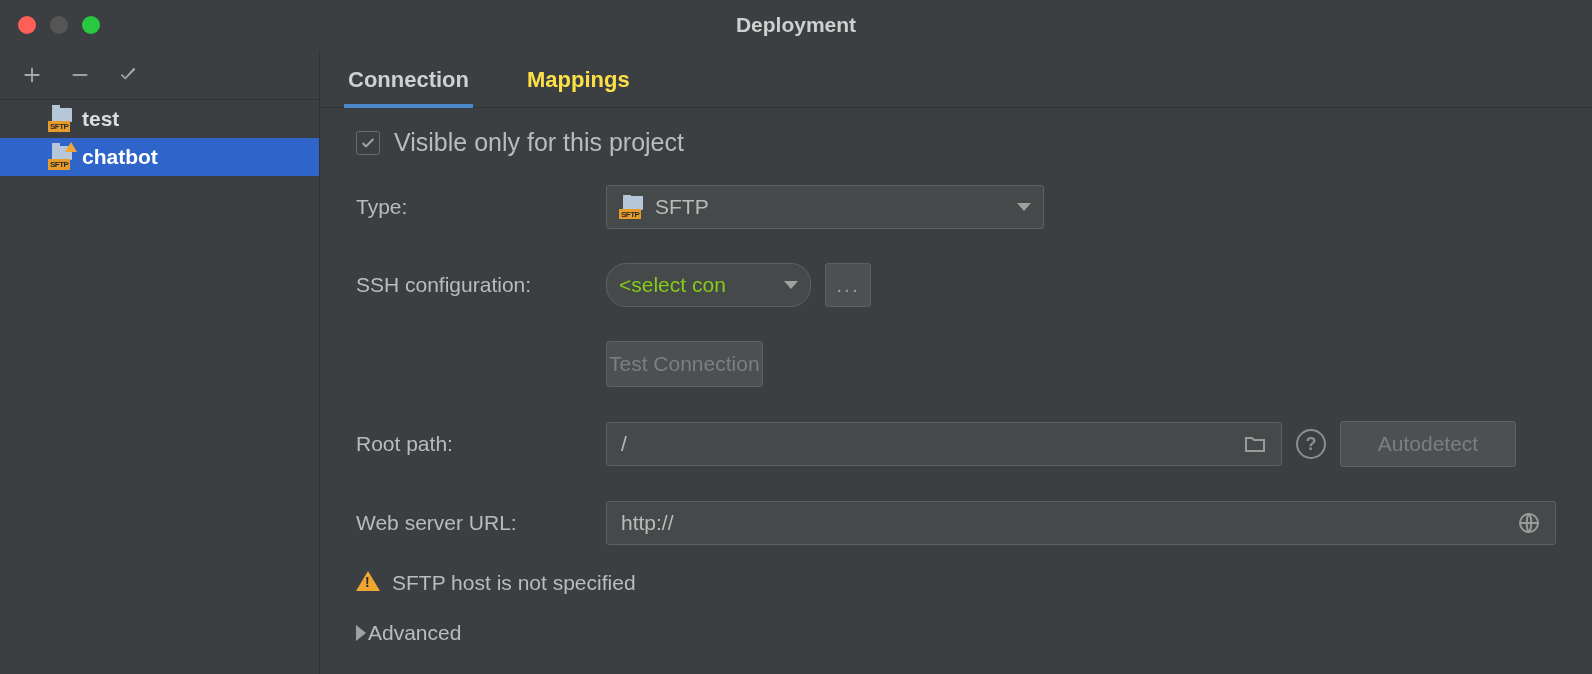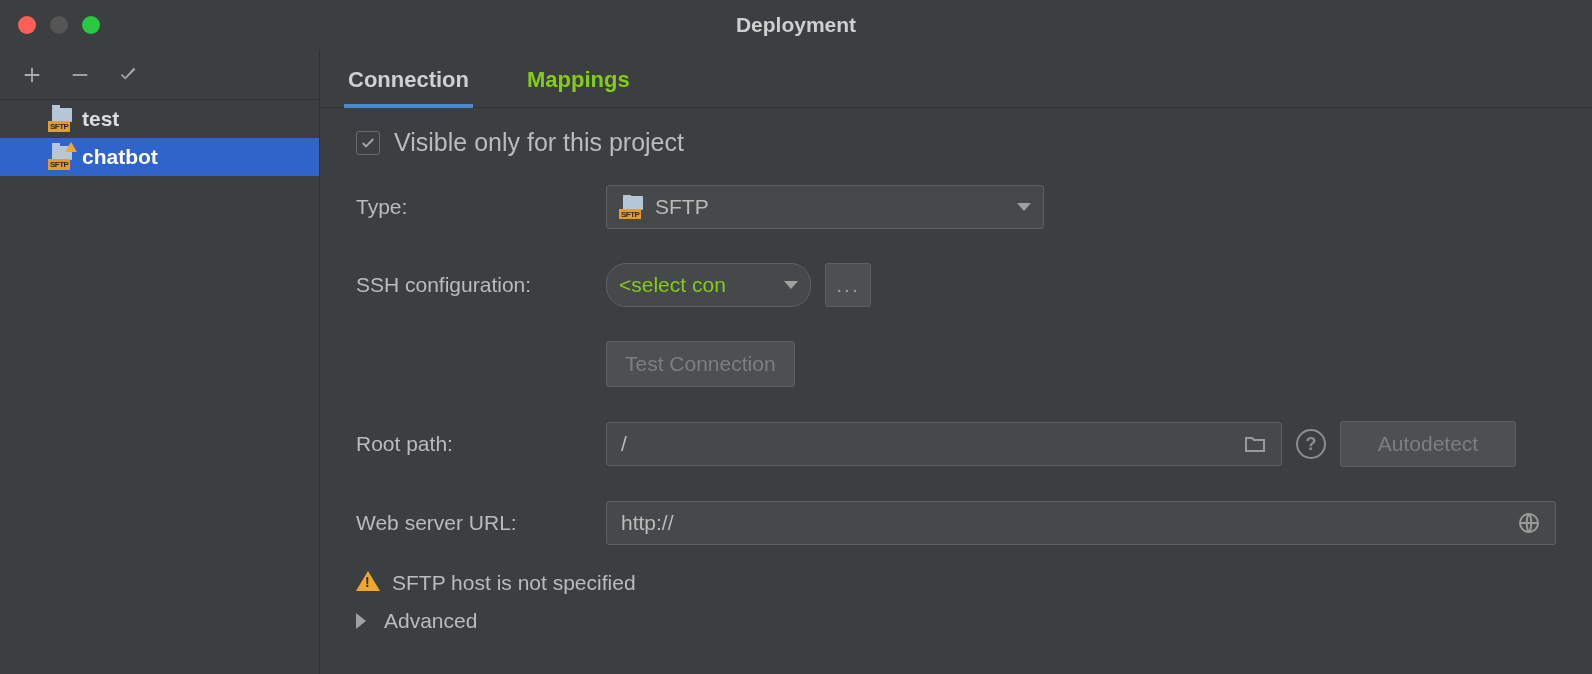--- a/index.html
+++ b/index.html
@@ -124,21 +124,21 @@
   .tabs {
     height: 58px;
     display: flex;
     align-items: flex-end;
     gap: 50px;
     padding: 0 24px;
     border-bottom: 1px solid #323232;
   }
   .tab {
     padding: 12px 4px 14px 4px;
-    color: #84cc16;
+    color: #fde047;
     font-size: 22px;
     font-weight: 600;
     position: relative;
     cursor: pointer;
   }
   .tab.active { color: #d0d0d0; }
   .tab.active::after {
     content: "";
     position: absolute;
     left: 0; right: 0; bottom: -1px;
@@ -197,21 +197,21 @@
   .combo .content { display: flex; align-items: center; gap: 10px; overflow: hidden; white-space: nowrap; }
   .chev {
     width: 0; height: 0;
     border-left: 7px solid transparent;
     border-right: 7px solid transparent;
     border-top: 8px solid #a0a0a0;
     flex-shrink: 0;
   }
 
   .button {
-    padding: 0 18px;
+    padding: 0 2px;
     background: #4c5052;
     cursor: pointer;
     justify-content: center;
     color: #9b9b9b;
   }
   .button.small { width: 46px; padding: 0; letter-spacing: 2px; }
   .button.disabled { color: #7e7e7e; }
   .button.pill { height: 46px; }
 
   .textfield {
@@ -255,22 +255,22 @@
   .warn-icon::after {
     content: "!";
     position: absolute;
     left: -3px; top: 3px;
     color: #2b2b2b;
     font-size: 14px;
     font-weight: 800;
   }
 
   .advanced-row {
-    display: flex; align-items: center; gap: 18px;
-    margin-top: 14px;
+    display: flex; align-items: center; gap: 2px;
+    margin-top: 26px;
     font-size: 21px;
     cursor: pointer;
   }
   .tri {
     width: 0; height: 0;
     border-top: 8px solid transparent;
     border-bottom: 8px solid transparent;
     border-left: 10px solid #a0a0a0;
   }
 </style>

